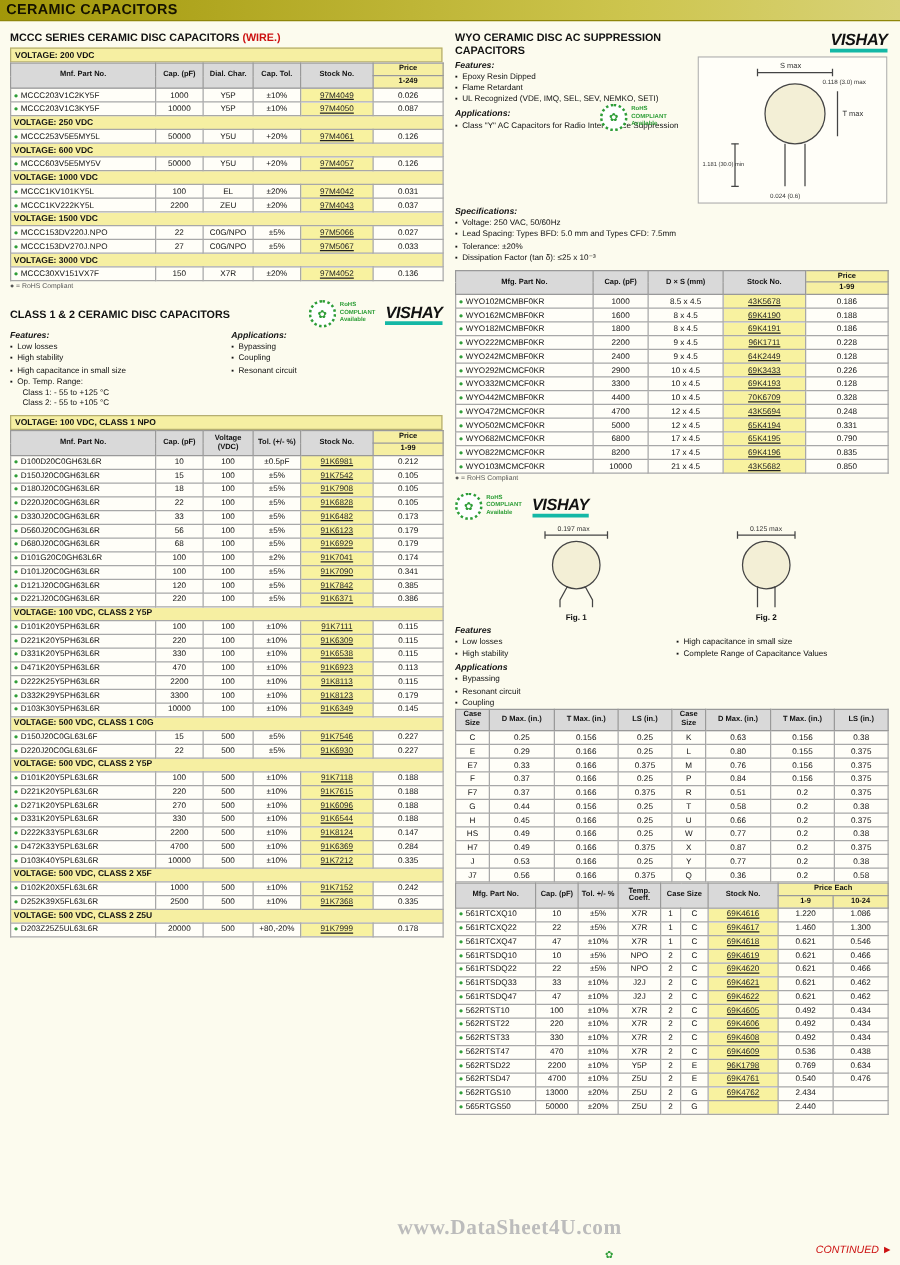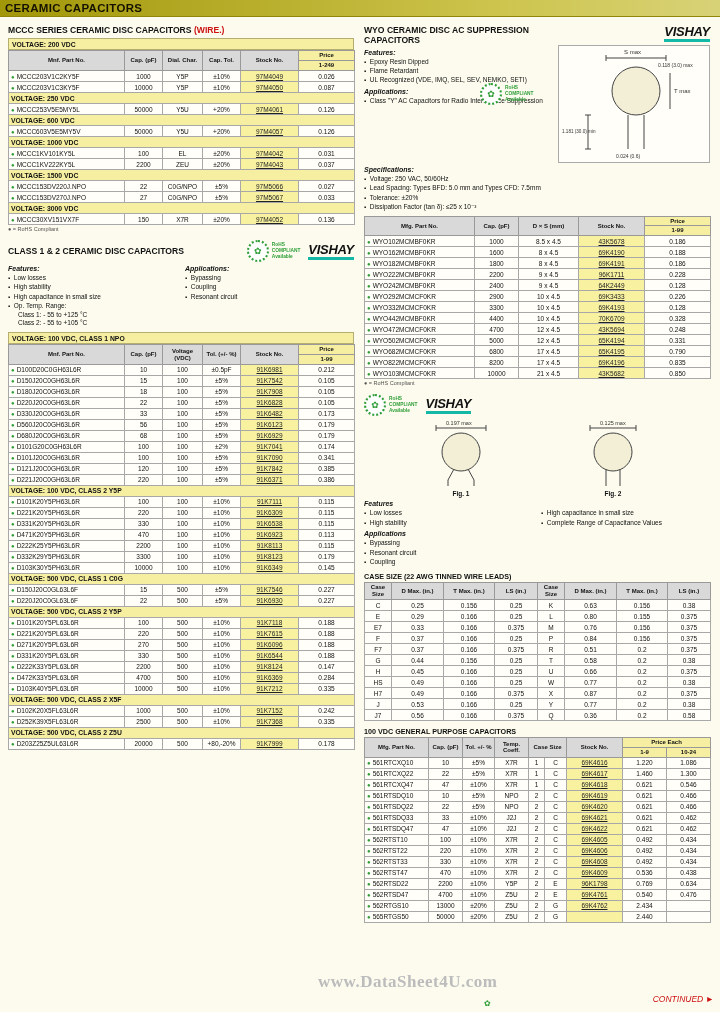--- a/index.html
+++ b/index.html
@@ -721,21 +721,20 @@
           </ul>
         </div>
     </div>
     <div class="feat-label">Applications</div>
     <ul class="plain">
         <li><span class="bullet">▪ </span>Bypassing</li>
         <li><span class="bullet">▪ </span>Resonant circuit</li>
         <li><span class="bullet">▪ </span>Coupling</li>
       </ul>
 
-    <div class="mini-title">CASE SIZE (22 AWG TINNED WIRE LEADS)</div>
     <table class="cat">
       <colgroup>
           <col style="width:27px">
           <col style="width:52px">
           <col style="width:51px">
           <col style="width:43px">
           <col style="width:27px">
           <col style="width:52px">
           <col style="width:51px">
           <col style="width:43px">
@@ -859,21 +858,20 @@
             <td class="c-num">0.166</td>
             <td class="c-num">0.375</td>
             <td class="c-num">Q</td>
             <td class="c-num">0.36</td>
             <td class="c-num">0.2</td>
             <td class="c-num">0.58</td>
           </tr>
         </tbody>
     </table>
 
-    <div class="mini-title">100 VDC GENERAL PURPOSE CAPACITORS</div>
     <table class="cat">
       <colgroup>
           <col style="width:64px">
           <col style="width:34px">
           <col style="width:32px">
           <col style="width:34px">
           <col style="width:16px">
           <col style="width:22px">
           <col style="width:56px">
           <col style="width:44px">

